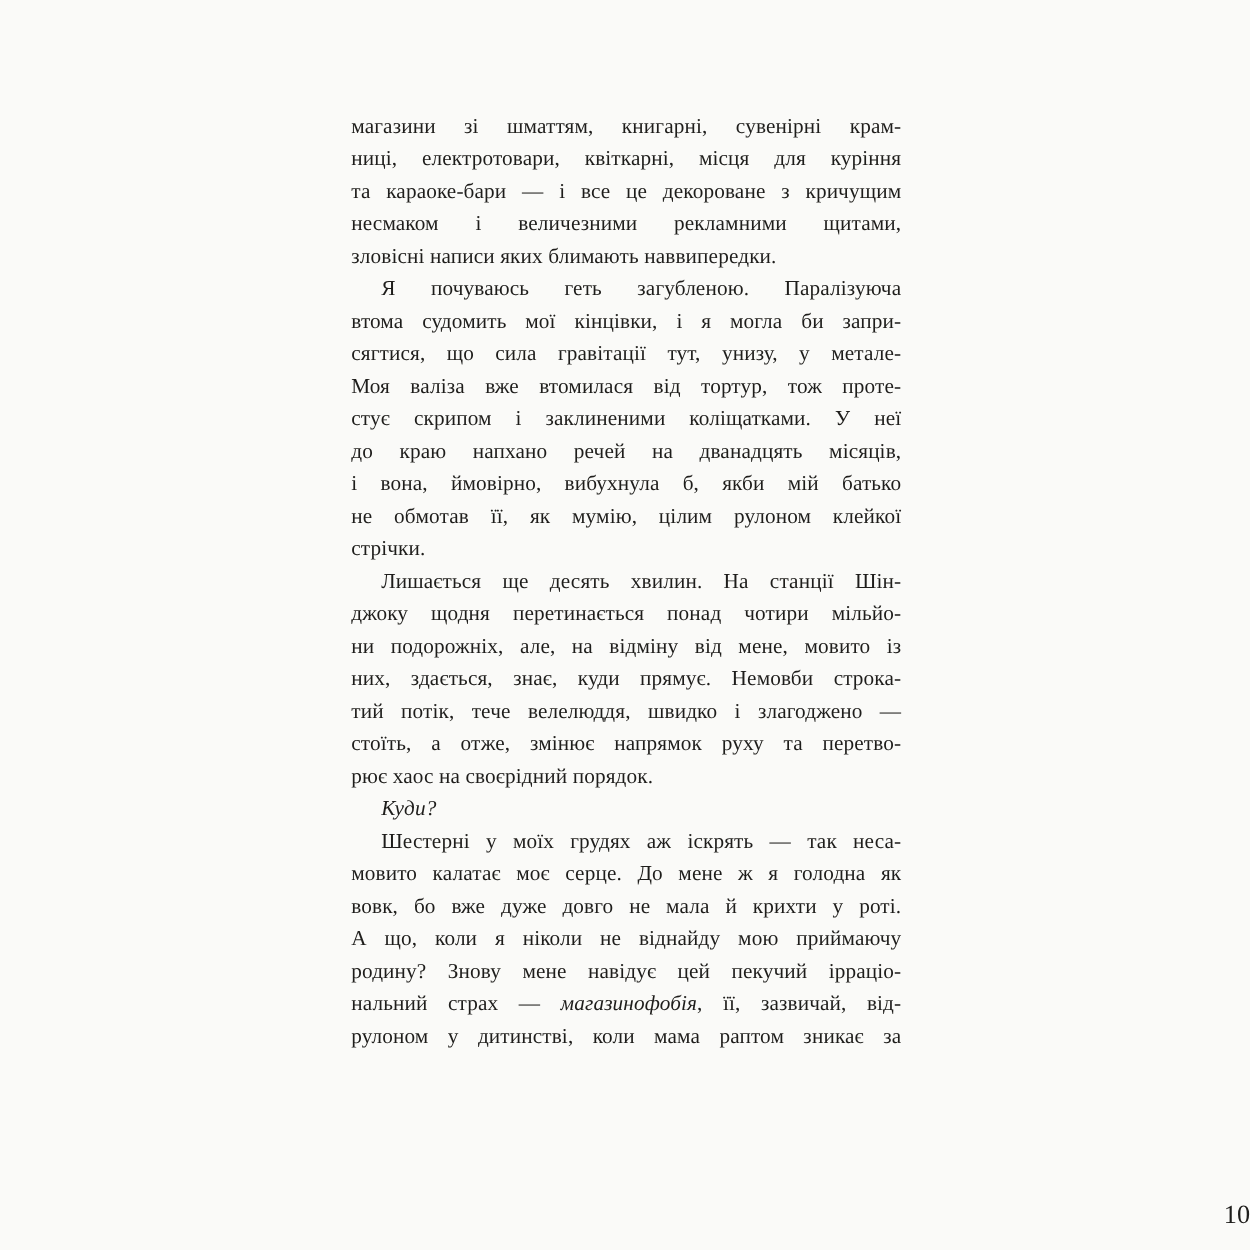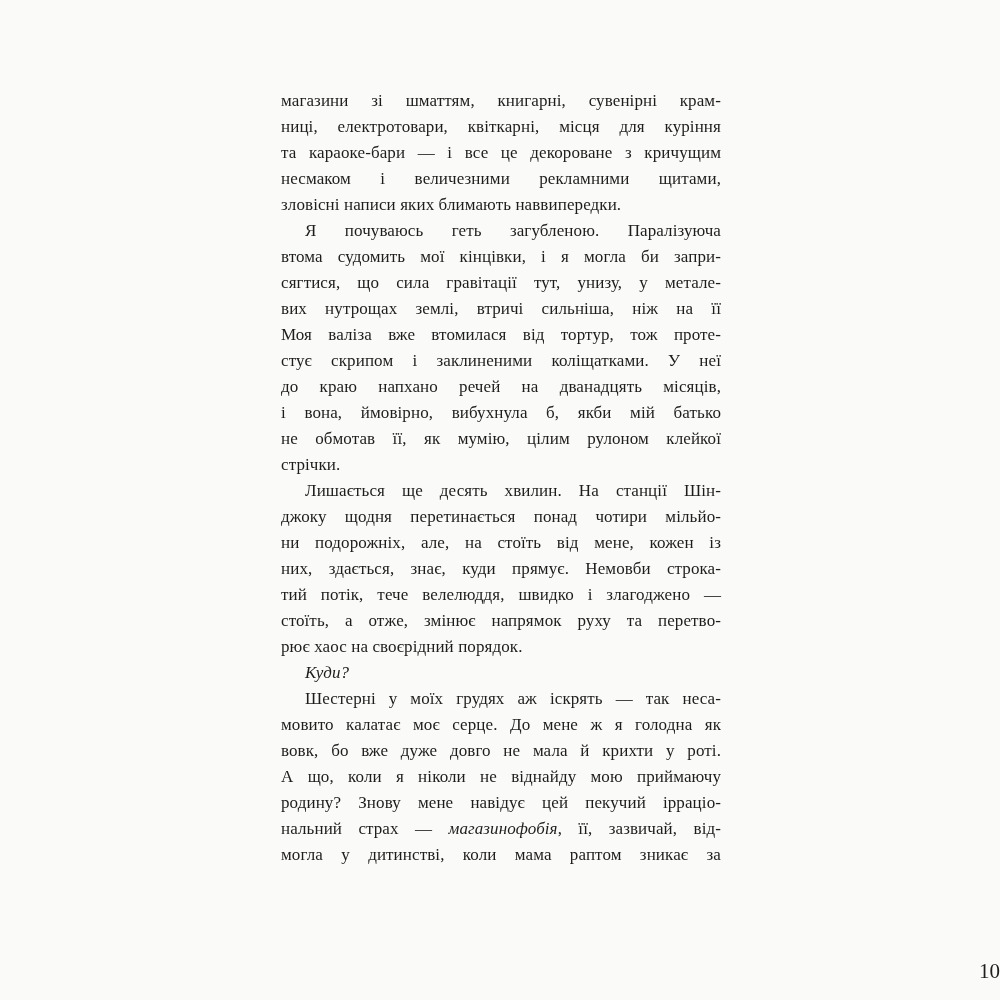--- a/index.html
+++ b/index.html
@@ -62,44 +62,43 @@
         <div class="line"><span>магазини зі шматтям, книгарні, сувенірні крам-</span></div>
         <div class="line"><span>ниці, електротовари, квіткарні, місця для куріння</span></div>
         <div class="line"><span>та караоке-бари — і все це декороване з кричущим</span></div>
         <div class="line"><span>несмаком і величезними рекламними щитами,</span></div>
         <div class="line last"><span>зловісні написи яких блимають наввипередки.</span></div>
       </div>
       <div class="paragraph indent">
         <div class="line"><span>Я почуваюсь геть загубленою. Паралізуюча</span></div>
         <div class="line"><span>втома судомить мої кінцівки, і я могла би запри-</span></div>
         <div class="line"><span>сягтися, що сила гравітації тут, унизу, у метале-</span></div>
-        <div class="line"><span>вих нутрощах землі, втричі сильніша, ніж на її</span></div>
         <div class="line"><span>Моя валіза вже втомилася від тортур, тож проте-</span></div>
         <div class="line"><span>стує скрипом і заклиненими коліщатками. У неї</span></div>
         <div class="line"><span>до краю напхано речей на дванадцять місяців,</span></div>
         <div class="line"><span>і вона, ймовірно, вибухнула б, якби мій батько</span></div>
         <div class="line"><span>не обмотав її, як мумію, цілим рулоном клейкої</span></div>
         <div class="line last"><span>стрічки.</span></div>
       </div>
       <div class="paragraph indent">
         <div class="line"><span>Лишається ще десять хвилин. На станції Шін-</span></div>
         <div class="line"><span>джоку щодня перетинається понад чотири мільйо-</span></div>
-        <div class="line"><span>ни подорожніх, але, на стоїть від мене, кожен із</span></div>
+        <div class="line"><span>ни подорожніх, але, на відміну від мене, мовито із</span></div>
         <div class="line"><span>них, здається, знає, куди прямує. Немовби строка-</span></div>
         <div class="line"><span>тий потік, тече велелюддя, швидко і злагоджено —</span></div>
         <div class="line"><span>стоїть, а отже, змінює напрямок руху та перетво-</span></div>
         <div class="line last"><span>рює хаос на своєрідний порядок.</span></div>
       </div>
       <div class="paragraph indent">
         <div class="line last"><span class="seg-italic">Куди?</span></div>
       </div>
       <div class="paragraph indent">
         <div class="line"><span>Шестерні у моїх грудях аж іскрять — так неса-</span></div>
         <div class="line"><span>мовито калатає моє серце. До мене ж я голодна як</span></div>
         <div class="line"><span>вовк, бо вже дуже довго не мала й крихти у роті.</span></div>
         <div class="line"><span>А що, коли я ніколи не віднайду мою приймаючу</span></div>
         <div class="line"><span>родину? Знову мене навідує цей пекучий ірраціо-</span></div>
         <div class="line"><span>нальний страх — </span><span class="seg-italic">магазинофобія</span><span>, її, зазвичай, від-</span></div>
-        <div class="line"><span>могла у дитинстві, коли мама раптом зникає за</span></div>
+        <div class="line"><span>рулоном у дитинстві, коли мама раптом зникає за</span></div>
       </div>
     </div>
   <div class="page-number">10</div>
 </div>
 
 </body></html>

